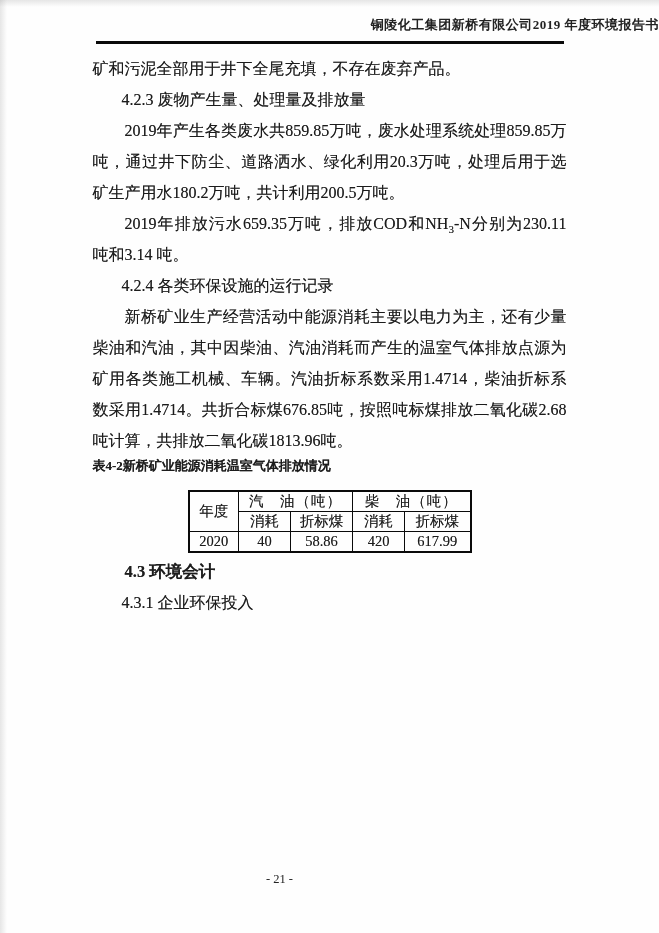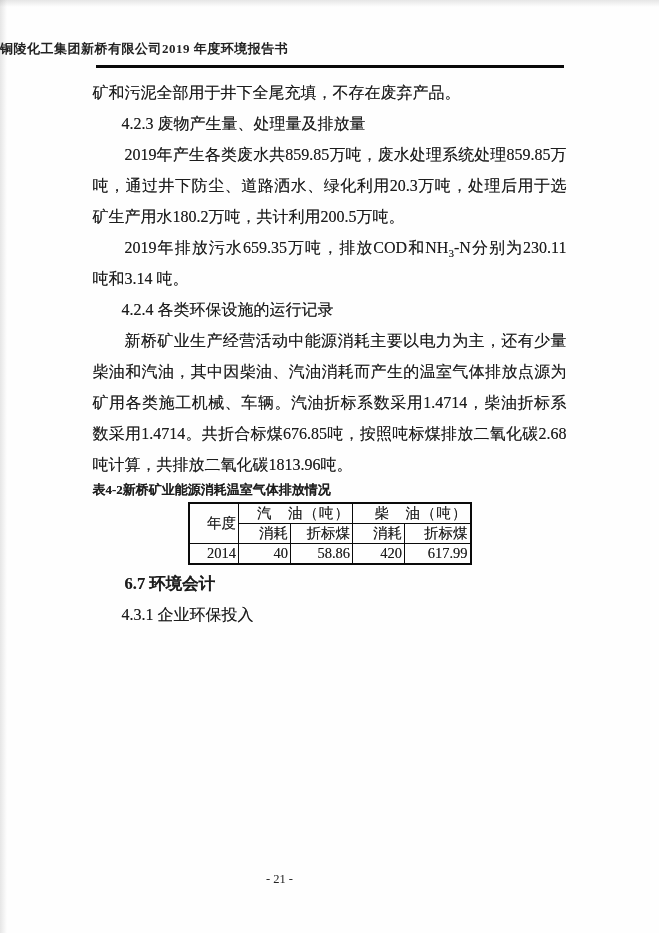--- a/index.html
+++ b/index.html
@@ -13,22 +13,22 @@
     position: relative;
     width: 659px; height: 933px;
     background: #fefefe;
     color: #1c1c1c;
     
     background-image:
       linear-gradient(to right, rgba(120,120,120,0.18) 0, rgba(120,120,120,0) 7px),
       linear-gradient(to bottom, rgba(120,120,120,0.18) 0, rgba(120,120,120,0) 7px);
   }
   .header-title {
-    padding-top: 40px;
-    text-align: left;
+    padding-top: 16px;
+    text-align: right;
     font-size: 13px;
     font-weight: bold;
     letter-spacing: 0.5px;
     color: #222;
   }
   .header-rule {
     width: 468px; height: 3px;
     background: #0a0a0a;
     margin: 7px auto 0 auto;
   }
@@ -49,25 +49,25 @@
 
   .table-caption {
     text-align: left;
     font-size: 13px;
     font-weight: bold;
     line-height: 20px;
     margin-top: 2px;
   }
   table.emissions {
     border-collapse: collapse;
-    margin: 2px auto 3px auto;
+    margin: 14px auto 3px auto;
     width: 284px;
     font-size: 14.5px;
     line-height: 17px;
-    text-align: right;
+    text-align: center;
     border: 2px solid #0a0a0a;
     text-shadow: 0 0 0.5px rgba(20,20,20,0.55);
   }
   table.emissions td {
     border: 1px solid #0a0a0a;
     padding: 1px 2px;
     height: 18px;
   }
   td.col-year   { width: 50px; }
   td.col-cons-g { width: 52px; }
@@ -116,32 +116,32 @@
           <td class="group-head" colspan="2">汽　油（吨）</td>
           <td class="group-head" colspan="2">柴　油（吨）</td>
         </tr>
         <tr>
           <td class="col-cons-g">消耗</td>
           <td class="col-coal-g">折标煤</td>
           <td class="col-cons-d">消耗</td>
           <td class="col-coal-d">折标煤</td>
         </tr>
         <tr>
-          <td>2014</td>
+          <td>2020</td>
           <td>40</td>
           <td>58.86</td>
           <td>420</td>
           <td>617.99</td>
         </tr>
       </tbody>
     </table>
 
 
 
-    <p class="section-heading-bold">6.7 环境会计</p>
+    <p class="section-heading-bold">4.3 环境会计</p>
 
     <p class="section-heading">4.3.1 企业环保投入</p>
 
   </div>
 
   <div class="page-footer">- 21 -</div>
 
 </div>
 
 </body></html>

